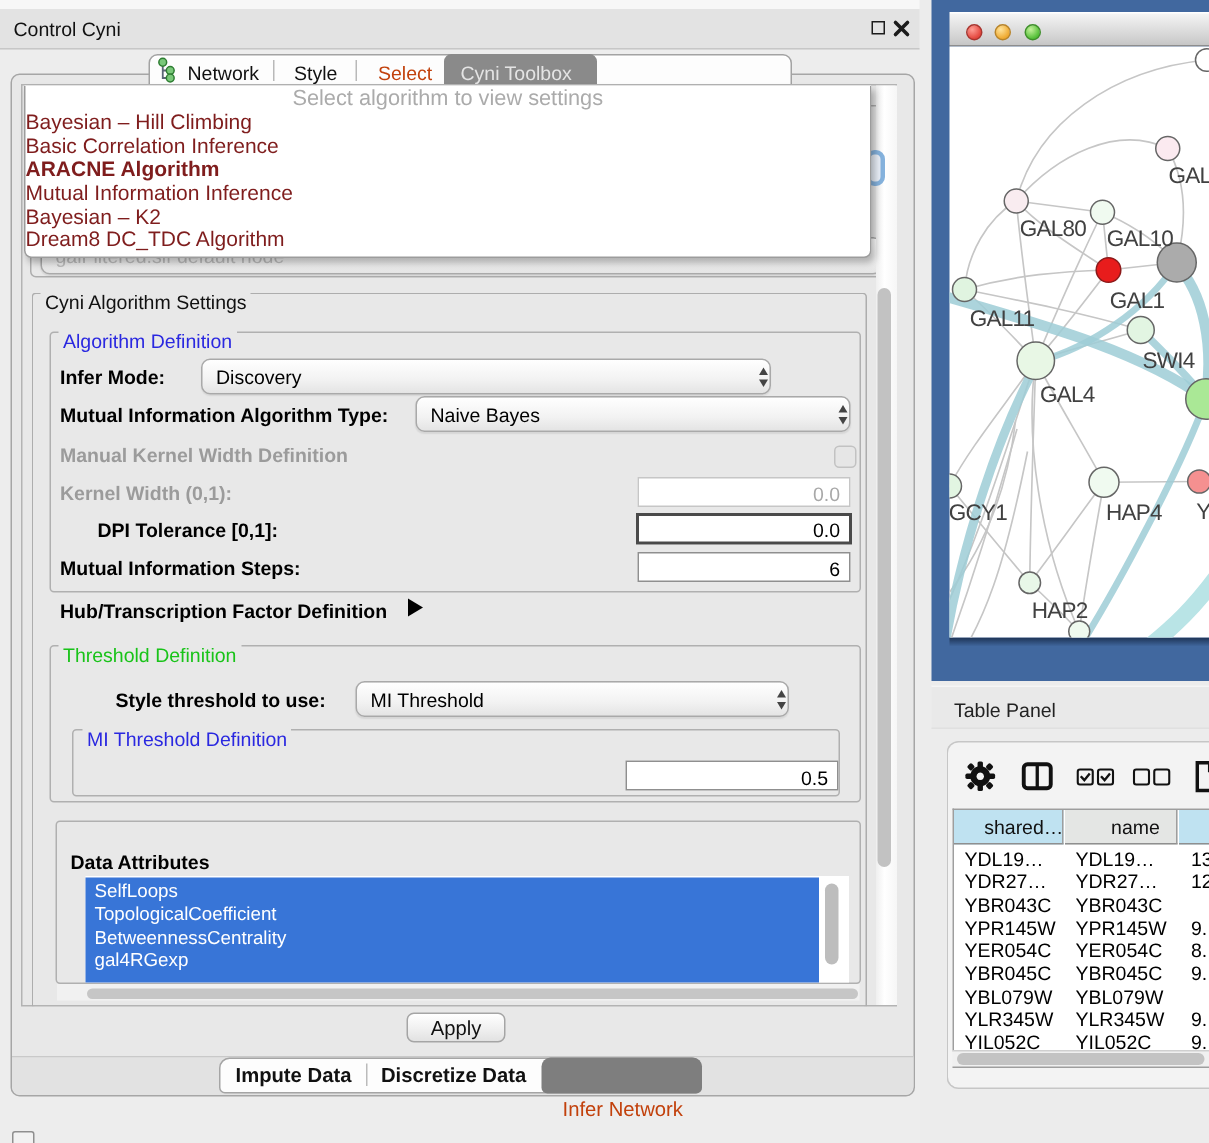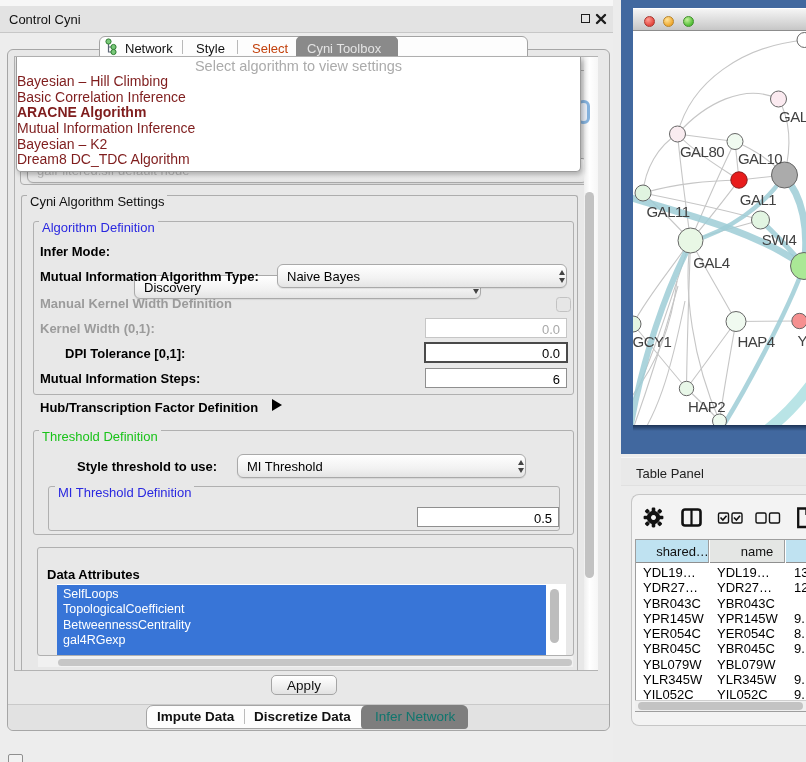--- a/index.html
+++ b/index.html
@@ -74,21 +74,21 @@
     Dream8 DC_TDC Algorithm
   </div>
 
   <div class="ab" style="left:21px; top:195px; width:557px; height:476px; border:1px solid #adadad; border-bottom:none; border-radius:3px 3px 0 0;"></div>
   <div class="glabel" style="left:27px; top:194px; color:#111;">Cyni Algorithm Settings</div>
 
   <div class="gbox ab" style="left:33px; top:221px; width:541px; height:174px;"></div>
   <div class="glabel" style="left:39px; top:220px; color:#2a28e0;">Algorithm Definition</div>
 
   <div class="ab bold" style="left:40px; top:244px; font-size:13px; color:#000;">Infer Mode:</div>
-  <div class="combo ab" style="left:134px; top:239px; width:347px; height:24px;margin-top:36px;">
+  <div class="combo ab" style="left:134px; top:239px; width:380px; height:24px;">
     <span class="ctext" style="top:4px;">Discovery</span>
     <div class="arrows" style="top:5px;">
         <div class="tri" style="border-left:3.5px solid transparent; border-right:3.5px solid transparent; border-bottom:5px solid #444; top:0;"></div>
         <div class="tri" style="border-left:3.5px solid transparent; border-right:3.5px solid transparent; border-top:5px solid #444; top:8px;"></div>
       </div>
   </div>
 
   <div class="ab bold" style="left:40px; top:269px; font-size:13px; color:#000;">Mutual Information Algorithm Type:</div>
   <div class="combo ab" style="left:277px; top:264px; width:290px; height:24px;">
     <span class="ctext" style="top:4px;">Naive Bayes</span>
@@ -152,21 +152,21 @@
   <div class="ab" style="left:585px; top:192px; width:9px; height:386px; background:#c2c2c2; border-radius:4.5px;"></div>
 
   <div class="ab" style="left:271px; top:675px; width:66px; height:20px; background:linear-gradient(#ffffff,#f0f0f0 55%,#e2e2e2); border:1px solid #a5a5a5; border-radius:5px;"></div>
   <div class="ab" style="left:271px; top:678px; width:66px; text-align:center; font-size:13.5px; color:#111;">Apply</div>
 
   <div class="ab" style="left:146px; top:705px; width:322px; height:24px; background:#fdfdfd; border:1px solid #a5a5a5; border-radius:7px 7px 4px 4px;"></div>
   <div class="ab" style="left:244px; top:709px; width:1px; height:15px; background:#bbbbbb;"></div>
   <div class="ab" style="left:361px; top:705px; width:107px; height:24px; background:#7e7e7e; border-radius:6px 6px 4px 4px;"></div>
   <div class="ab" style="left:157px; top:709px; font-size:13.5px; color:#111; font-weight:bold;">Impute Data</div>
   <div class="ab" style="left:254px; top:709px; font-size:13.5px; color:#111; font-weight:bold;">Discretize Data</div>
-  <div class="ab" style="left:375px; top:709px; font-size:13.5px; color:#0f766e;">Infer Network</div>
+  <div class="ab" style="left:375px; top:732px; font-size:13.5px; color:#c2410c;">Infer Network</div>
 
   <div class="ab" style="left:8px; top:754px; width:15px; height:12px; background:#f2f2f2; border:1px solid #8f8f8f; border-radius:2px;"></div>
 
   <div class="ab" style="left:621px; top:0; width:185px; height:454px; background:#41689f;"></div>
   <div class="ab" style="left:633px; top:425px; width:173px; height:6px; background:linear-gradient(#1d3355, #41689f);"></div>
 
   <div class="ab" style="left:633px; top:8px; width:173px; height:23px; background:linear-gradient(#f7f7f7, #d3d3d3 75%, #c6c6c6); border-bottom:1px solid #8d8d8d; box-shadow:inset 0 1px 0 #ffffff;"></div>
   <div class="ab" style="left:643.5px; top:15.5px; width:11px; height:11px; border-radius:50%; background:radial-gradient(circle at 35% 30%, #ff9d94, #e4473e 70%); border:1px solid #a8352f;"></div>
   <div class="ab" style="left:663px; top:15.5px; width:11px; height:11px; border-radius:50%; background:radial-gradient(circle at 35% 30%, #ffe39a, #efa930 70%); border:1px solid #b8842a;"></div>
   <div class="ab" style="left:682.5px; top:15.5px; width:11px; height:11px; border-radius:50%; background:radial-gradient(circle at 35% 30%, #c4f19b, #54bf38 70%); border:1px solid #3f8f2b;"></div>

